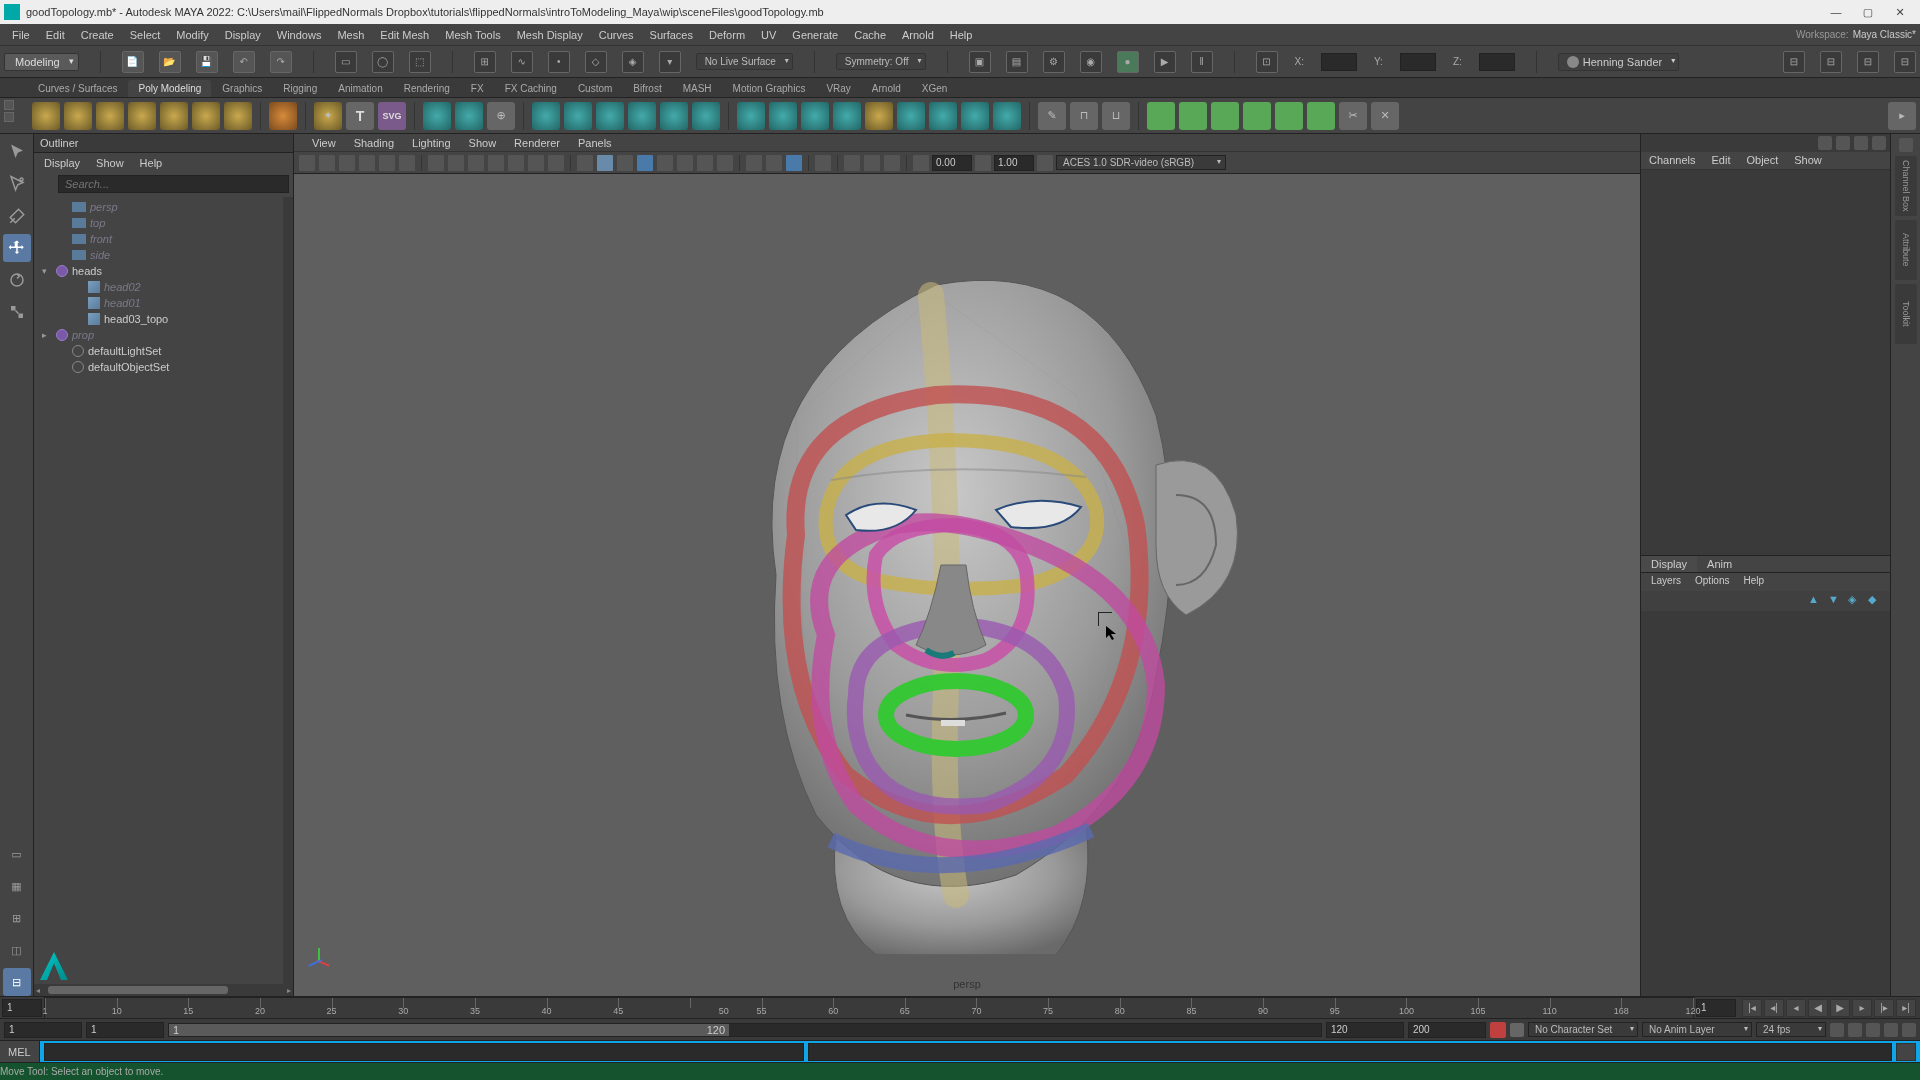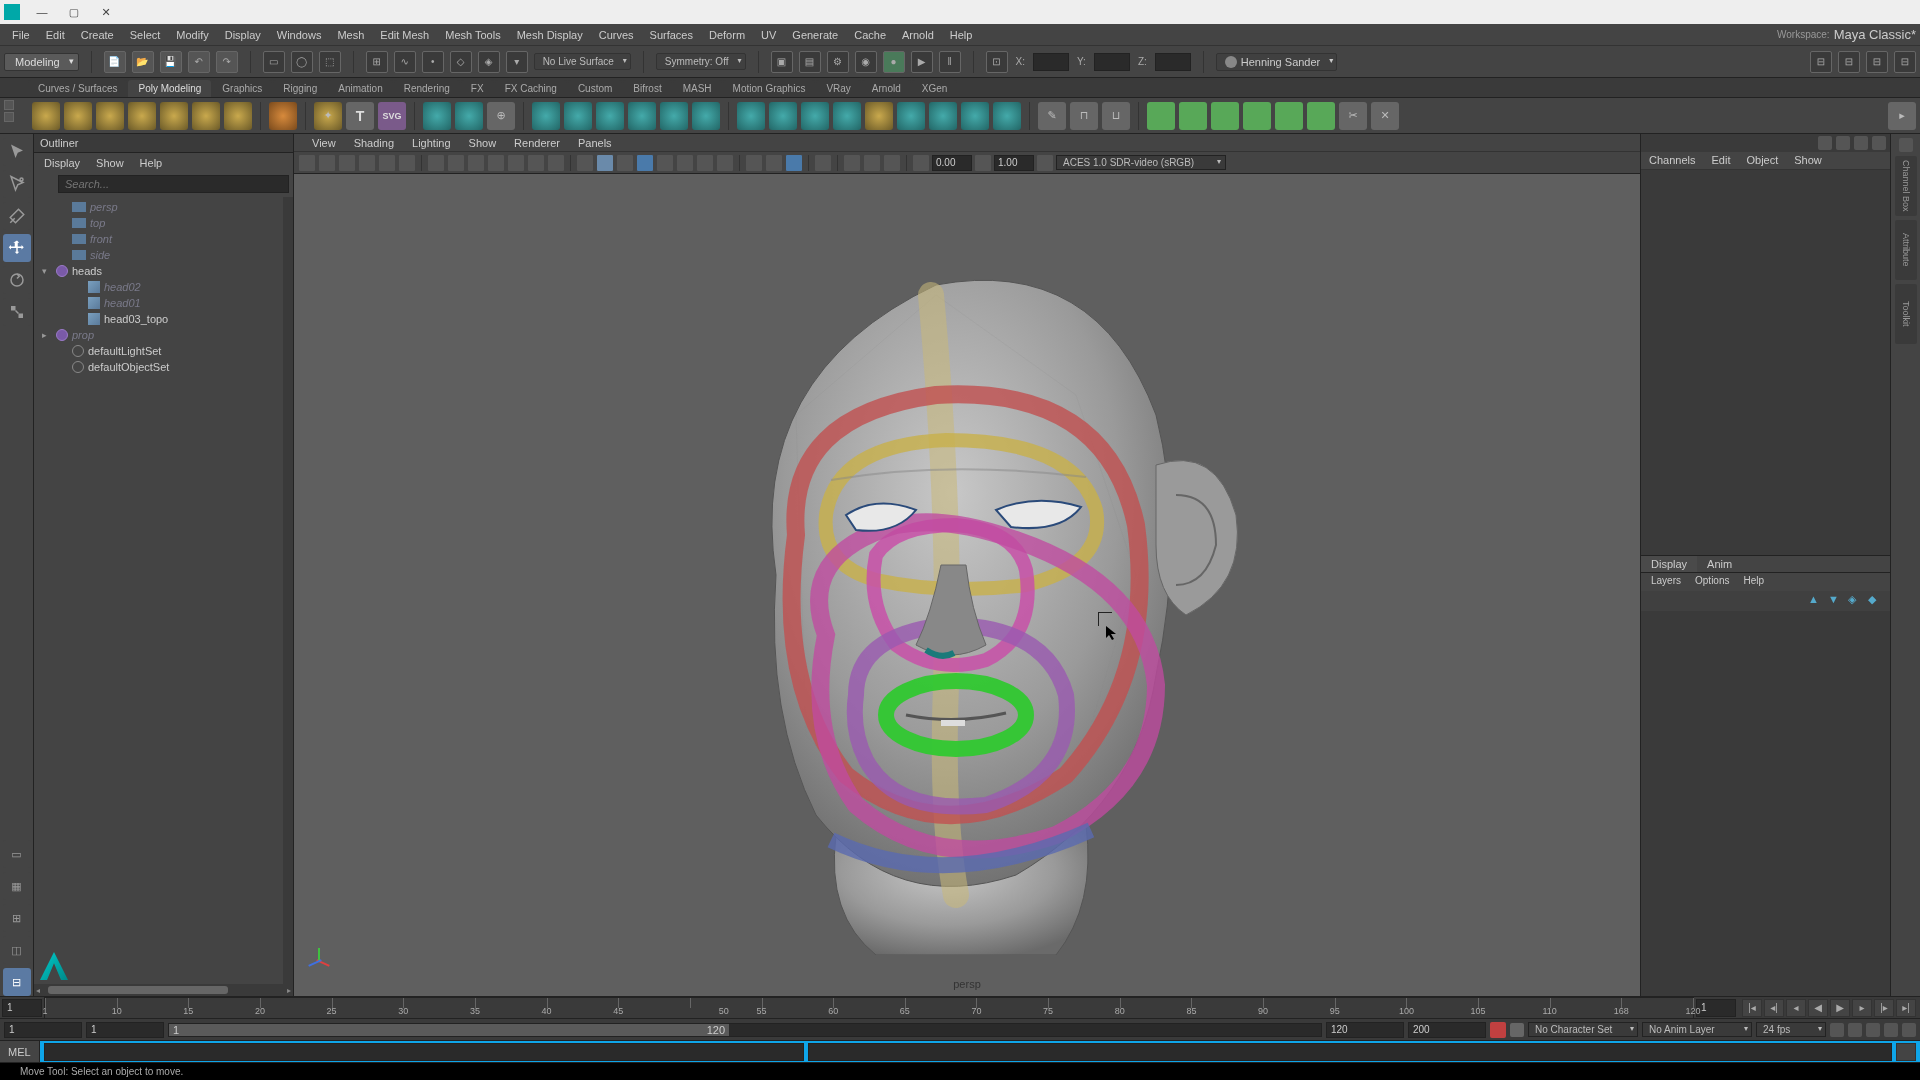--- a/index.html
+++ b/index.html
@@ -9,24 +9,24 @@
 .titlebar { height: 24px; background: #eeeeee; color: #333; display: flex; align-items: center; padding: 0 4px; }
 .titlebar .app-icon { width: 16px; height: 16px; background: #00a8a8; margin-right: 6px; }
 .titlebar .title { flex: 1; font-size: 11px; }
 .titlebar .win-btn { width: 32px; height: 20px; display: flex; align-items: center; justify-content: center; cursor: pointer; color: #444; }
 
 
 .menubar { height: 22px; background: #444; display: flex; align-items: center; padding: 0 4px; border-bottom: 1px solid #333; }
 .menubar .menu-item { padding: 0 8px; color: #ccc; cursor: pointer; font-size: 11px; line-height: 22px; }
 .menubar .spacer { flex: 1; }
 .menubar .workspace-label { color: #999; font-size: 10px; padding-right: 4px; }
-.menubar .workspace-value { color: #ccc; font-size: 13px; }
-
-
-.status-shelf { height: 32px; background: #444; display: flex; align-items: center; padding: 0 4px; border-bottom: 1px solid #222; gap: 6px; }
+.menubar .workspace-value { color: #ccc; font-size: 10px; }
+
+
+.status-shelf { height: 32px; background: #444; display: flex; align-items: center; padding: 0 4px; border-bottom: 1px solid #222; gap: 15px; }
 .module-dropdown { background: #5a5a5a; border: 1px solid #333; padding: 2px 18px 2px 10px; color: #ddd; position: relative; border-radius: 2px; }
 .module-dropdown::after { content: "▾"; position: absolute; right: 4px; top: 2px; font-size: 9px; }
 .shelf-sep { width: 1px; height: 22px; background: #333; margin: 0 6px; }
 .shelf-btn { width: 22px; height: 22px; background: #555; border: 1px solid #666; border-radius: 2px; cursor: pointer; display: flex; align-items: center; justify-content: center; color: #aaa; font-size: 10px; }
 .shelf-btn.dark { background: #3a3a3a; }
 .dropdown-pill { background: #404040; border: 1px solid #333; padding: 2px 16px 2px 8px; color: #bbb; position: relative; font-size: 10px; border-radius: 2px; }
 .dropdown-pill::after { content: "▾"; position: absolute; right: 3px; top: 2px; font-size: 8px; }
 .coord-label { color: #aaa; padding: 0 2px; font-size: 10px; }
 .coord-input { width: 36px; height: 18px; background: #2a2a2a; border: 1px solid #222; }
 .account-pill { background: #404040; border: 1px solid #333; padding: 2px 16px 2px 8px; display: flex; align-items: center; gap: 4px; border-radius: 2px; color: #ccc; position: relative; }
@@ -151,28 +151,29 @@
 .key-icon { width: 16px; height: 16px; background: #c04040; cursor: pointer; border-radius: 2px; }
 
 
 .cmd-row { height: 22px; background: #0ea5e9; display: flex; align-items: center; border-top: 1px solid #222; }
 .cmd-label { padding: 0 8px; color: #ccc; font-size: 11px; background: #444; height: 100%; display: flex; align-items: center; border-right: 1px solid #222; }
 .cmd-input { flex: 0 0 760px; height: 18px; background: #2a2a2a; border: 1px solid #222; margin-left: 4px; }
 .cmd-output { flex: 1; height: 18px; background: #2a2a2a; border: 1px solid #222; margin: 0 4px; }
 .cmd-btn { width: 20px; height: 18px; background: #444; border: 1px solid #333; margin-right: 4px; cursor: pointer; }
 
 
-.help-row { height: 18px; background: #000000; display: flex; align-items: center; padding: 0 20px; border-top: 1px solid #222; }
+.help-row { height: 18px; background: #14532d; display: flex; align-items: center; padding: 0 0; border-top: 1px solid #222; }
 .help-row span { color: #aaa; font-size: 10px; }
 </style>
 </head>
 <body>
 
 <div class="titlebar">
   <div class="app-icon"></div>
+  <div class="title">goodTopology.mb* - Autodesk MAYA 2022: C:\Users\mail\FlippedNormals Dropbox\tutorials\flippedNormals\introToModeling_Maya\wip\sceneFiles\goodTopology.mb</div>
   <div class="win-btn">—</div>
   <div class="win-btn">▢</div>
   <div class="win-btn">✕</div>
 </div>
 
 <div class="menubar">
   <span class="menu-item">File</span>
   <span class="menu-item">Edit</span>
   <span class="menu-item">Create</span>
   <span class="menu-item">Select</span>

